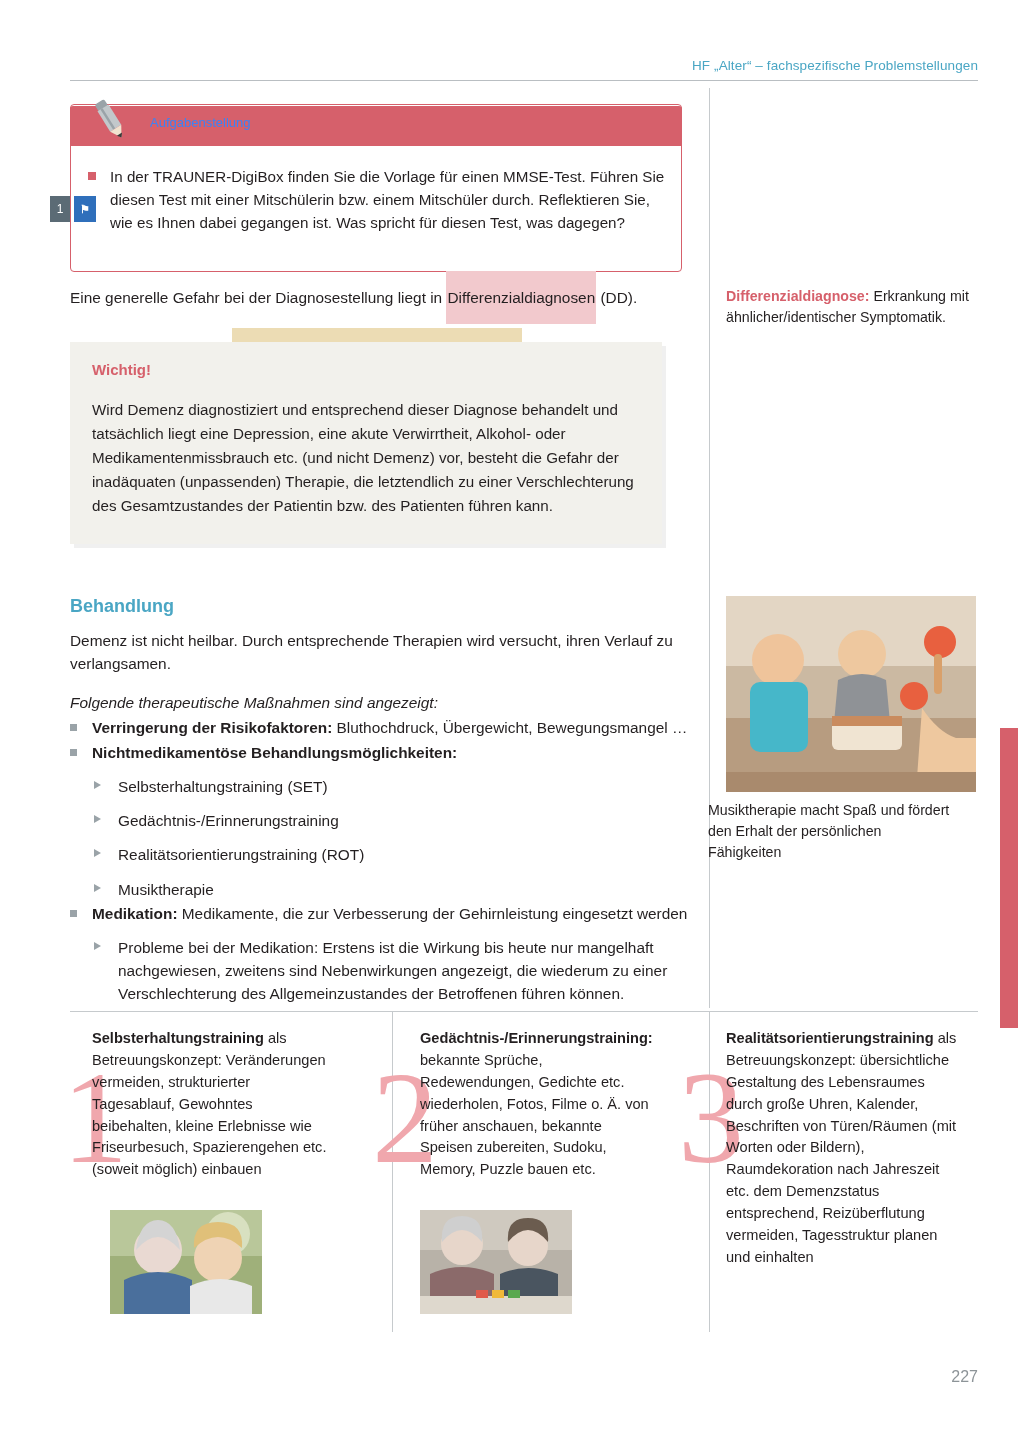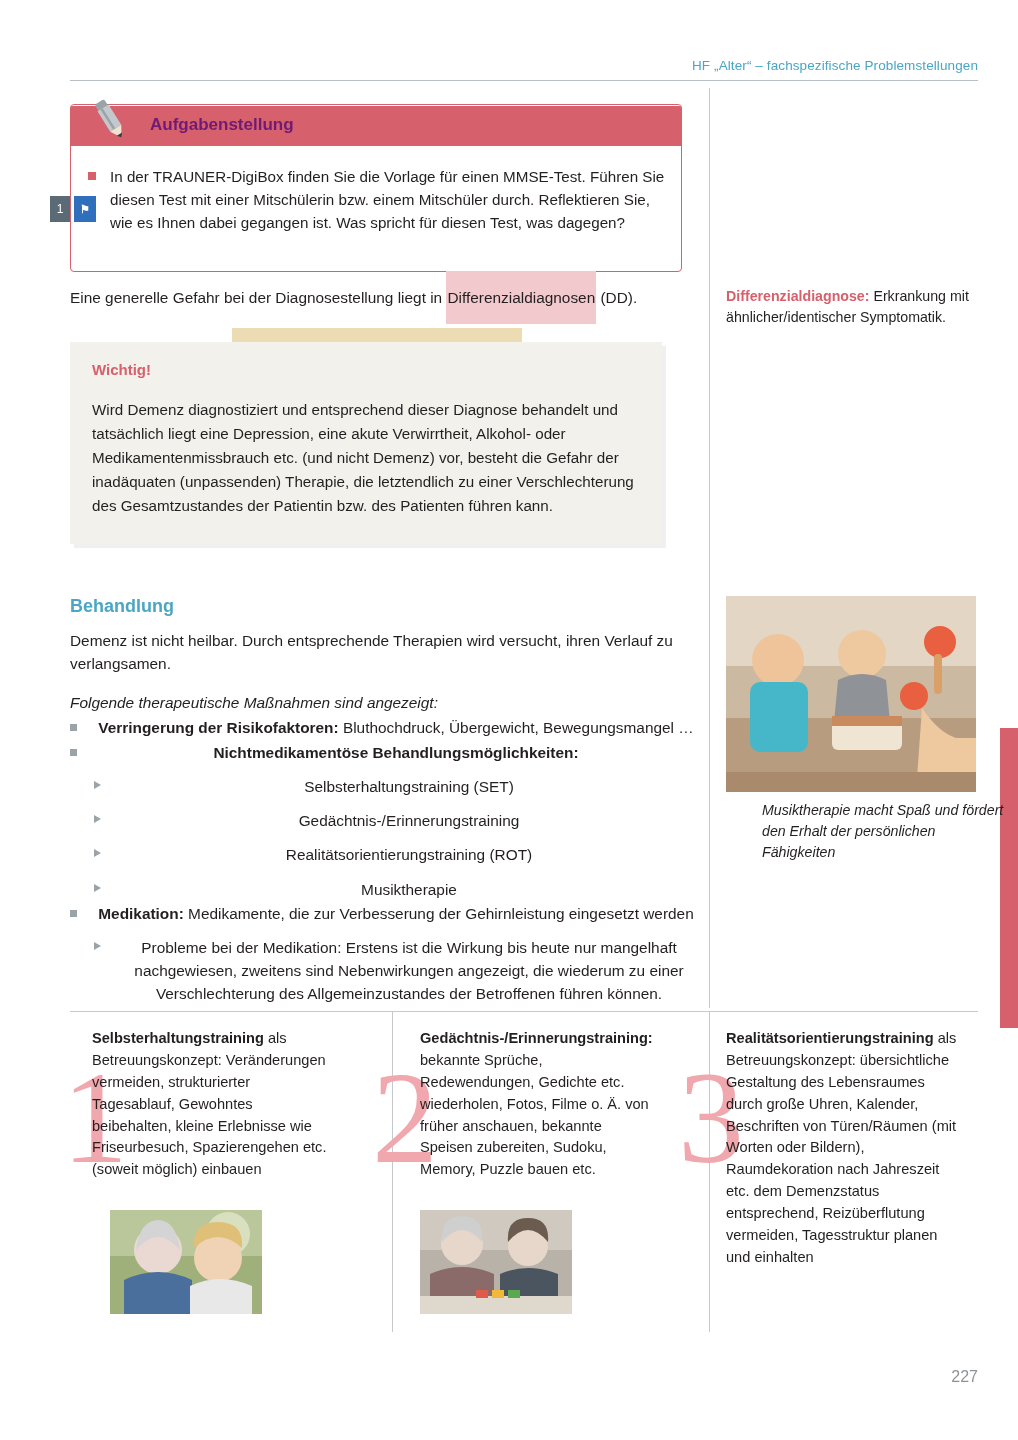--- a/index.html
+++ b/index.html
@@ -91,23 +91,23 @@
     top: 106px;
     width: 612px;
     height: 40px;
     background: #d6606b;
     border-radius: 3px 3px 0 0;
   }
   .task-banner-title {
     position: absolute;
     left: 150px;
     top: 115px;
-    font-size: 17px;
-    font-weight: bold;
-    color: #701a75;
+    font-size: 13px;
+    font-weight: normal;
+    color: #3b82f6;
   }
   .pen-icon {
     position: absolute;
     left: 88px;
     top: 97px;
     width: 44px;
     height: 46px;
   }
   .task-text {
     position: absolute;
@@ -229,21 +229,20 @@
     line-height: 1.5;
     font-style: italic;
   }
   .list-main {
     position: absolute;
     left: 70px;
     top: 716px;
     width: 630px;
     font-size: 15.4px;
     line-height: 1.5;
-    text-align: center;
   }
   .li1 {
     position: relative;
     padding-left: 22px;
     margin-bottom: 2px;
   }
   .li1 > .sq {
     position: absolute;
     left: 0px;
     top: 8px;
@@ -286,26 +285,25 @@
     position: absolute;
     left: 726px;
     top: 596px;
     width: 250px;
     height: 196px;
     overflow: hidden;
     background: #cdb9a6;
   }
   .caption-music {
     position: absolute;
-    left: 762px;
+    left: 708px;
     top: 800px;
     width: 250px;
     font-size: 14.2px;
     line-height: 1.48;
-    font-style: italic;
   }
   .red-tab {
     position: absolute;
     right: 0;
     top: 728px;
     width: 18px;
     height: 300px;
     background: #d6606b;
   }
 

